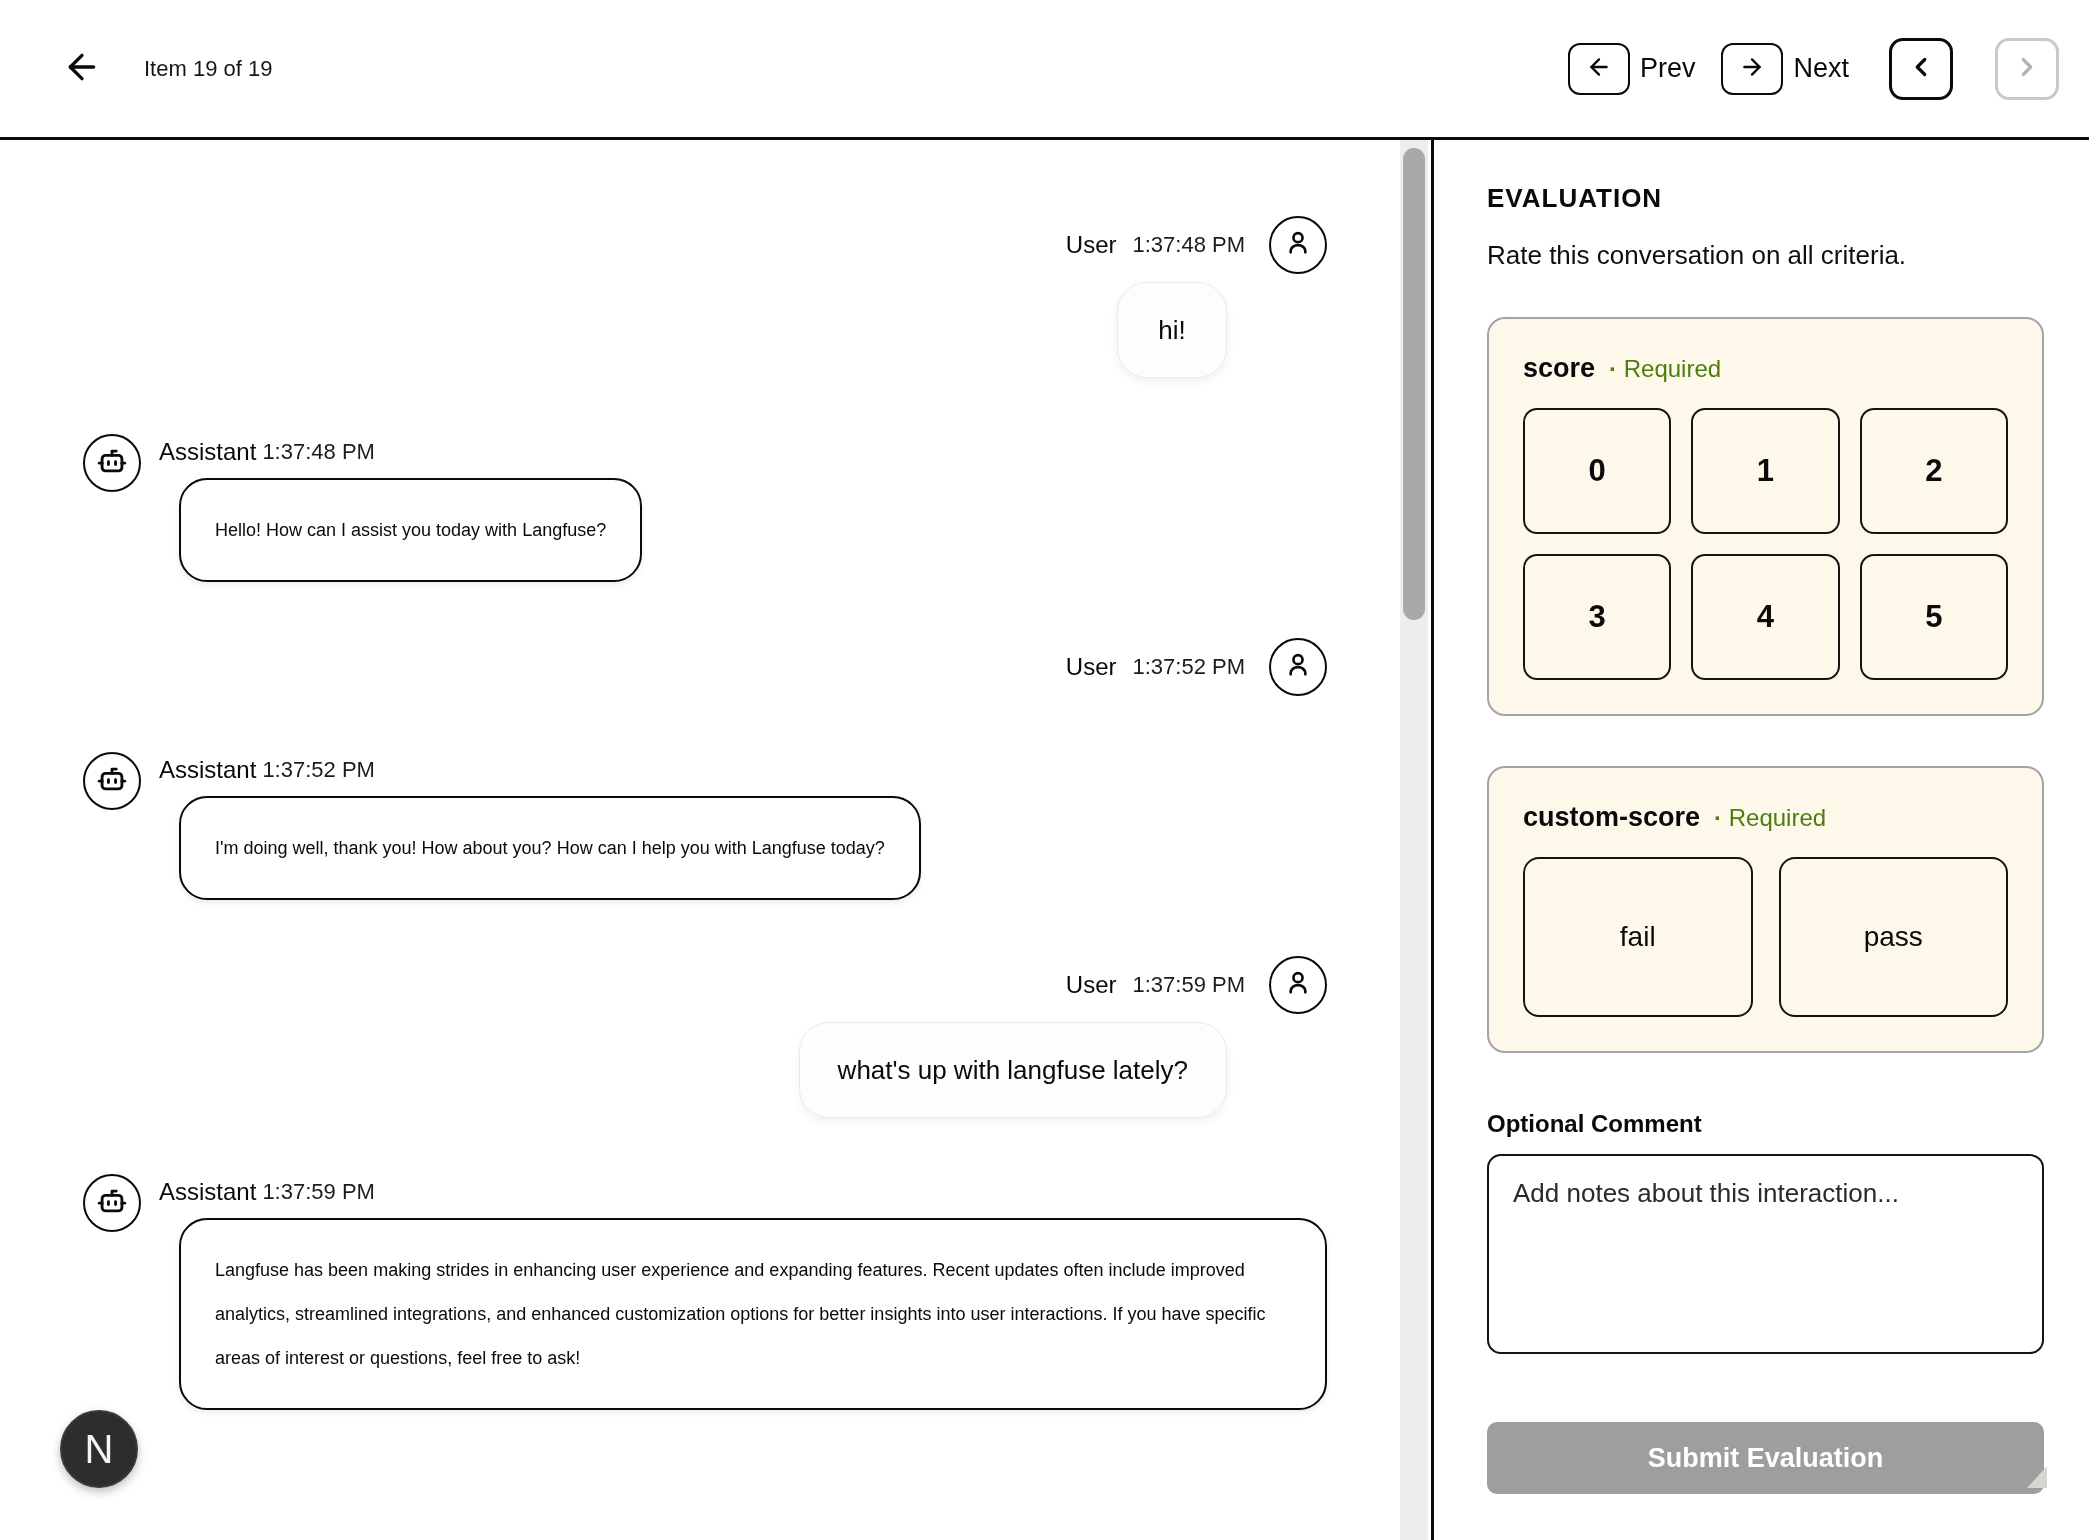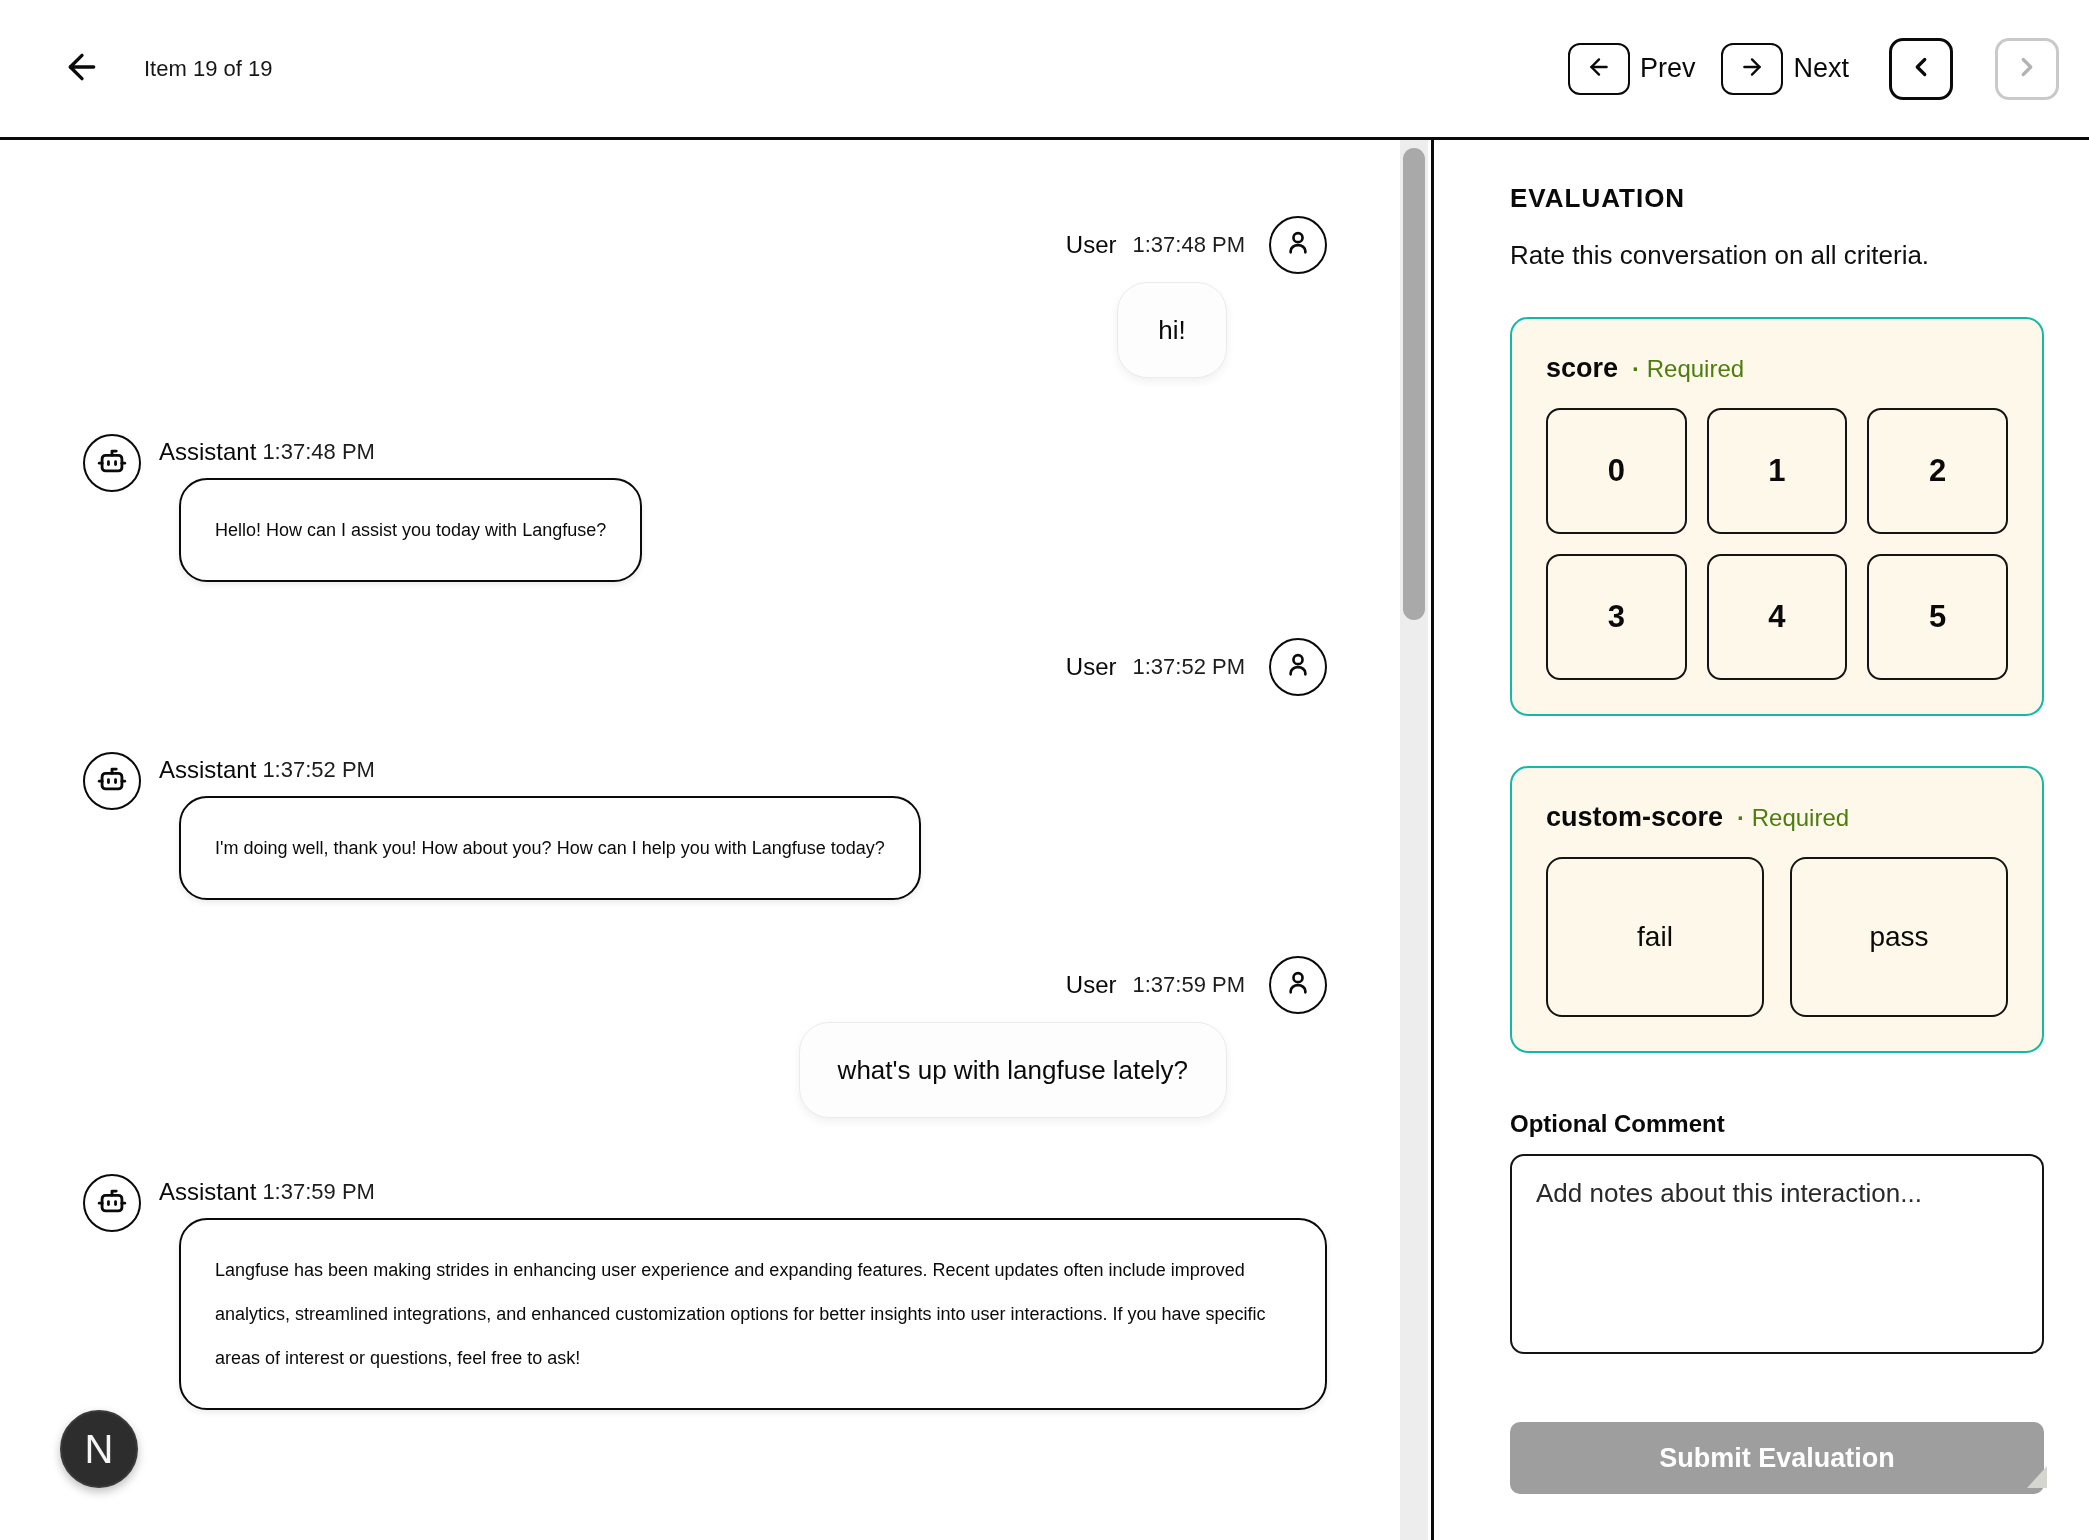--- a/index.html
+++ b/index.html
@@ -75,26 +75,26 @@
   .msg.user .avatar { margin-left: 8px; }
   .msg.user .bubble {
     margin: 8px 100px 0 0; max-width: 900px; min-width: 110px;
     border: 1px solid #ebebeb; border-radius: 30px; background: #fdfdfd;
     padding: 30px 38px; font-size: 26px; line-height: 34px; text-align: center;
     box-shadow: 0 4px 10px rgba(0,0,0,0.06);
   }
   .msg.user .bubble:empty { height: 90px; width: 320px; }
 
   
-  .panel { flex: 1; padding: 43px 45px 0 76px; }
+  .panel { flex: 1; padding: 43px 45px 0 53px; }
   .eval-heading { font-size: 26px; font-weight: 700; letter-spacing: 1px; }
   .eval-subheading { font-size: 26px; margin-top: 26px; color: #0f0f0f; }
 
   .criterion-card {
-    margin-top: 46px; background: #fdf8ea; border: 2px solid #14b8a6; border-radius: 18px;
+    margin-top: 46px; background: #fdf8ea; border: 2px solid #a3a3a3; border-radius: 18px;
     padding: 34px;
   }
   .criterion-card + .criterion-card { margin-top: 50px; }
   .criterion-head { display: flex; align-items: baseline; gap: 14px; }
   .criterion-name { font-size: 27px; font-weight: 700; }
   .required-tag { font-size: 24px; color: #4d7c0f; text-align: right; }
   .required-tag::before { content: "· "; font-weight: 700; }
 
   .score-grid { margin-top: 24px; display: grid; grid-template-columns: repeat(3, 1fr); gap: 20px; }
   .score-btn {

